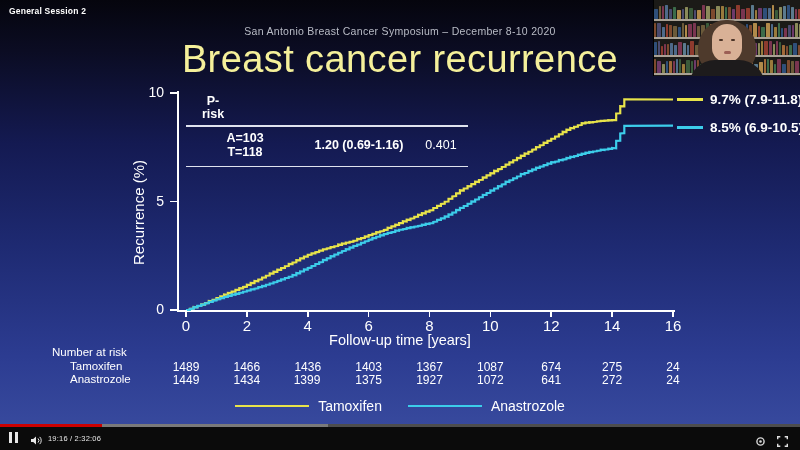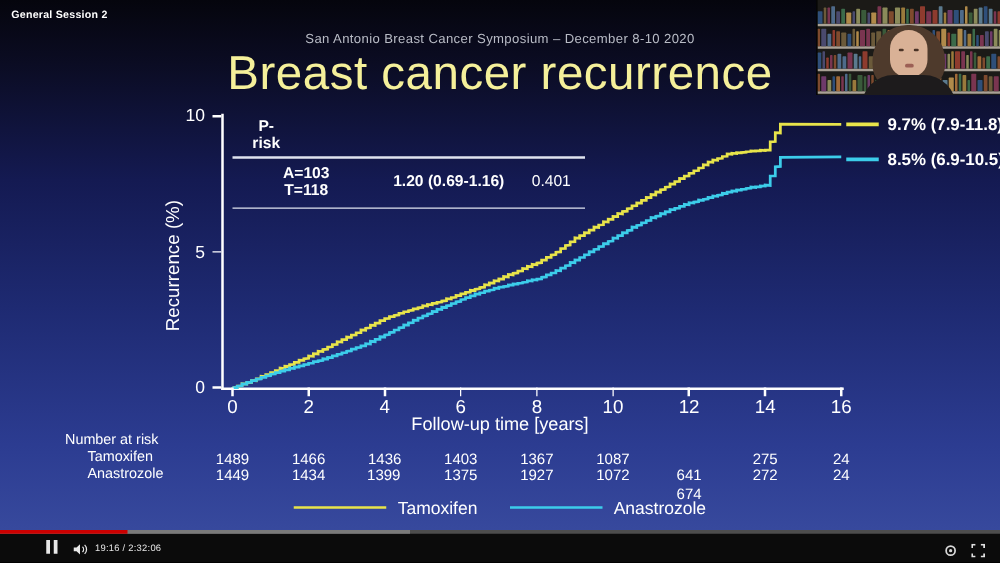--- a/index.html
+++ b/index.html
@@ -95,21 +95,21 @@
      background:#1d1b1c;border-radius:26px 26px 0 0;}
   .cam-eye{position:absolute;width:4px;height:2px;background:#4a3326;border-radius:2px;top:15px;}
   .cam-mouth{position:absolute;left:12px;top:27px;width:7px;height:3px;
      background:#9c5f55;border-radius:3px;}
 
   
   #player{position:absolute;left:0;top:424px;width:800px;height:26px;background:#0b0b0b;z-index:40;}
   #progress-track{position:absolute;left:0;top:0;width:800px;height:3px;background:#4d4d4d;cursor:pointer;}
   #progress-buffer{position:absolute;left:0;top:0;height:3px;background:#7a7a7a;}
   #progress-fill{position:absolute;left:0;top:0;height:3px;background:#cc0000;}
-  .pctrl{position:absolute;top:8px;color:#e8e8e8;margin-left:28px;}
+  .pctrl{position:absolute;top:8px;color:#e8e8e8;}
   #btn-play{left:9px;width:9px;height:11px;}
   #btn-play i{display:block;float:left;width:3px;height:11px;background:#e8e8e8;}
   #btn-play i+i{margin-left:3px;}
   #btn-volume{left:30px;}
   #time-display{left:48px;color:#e6e6e6;font-size:7.5px;top:10px;letter-spacing:.2px;
      font-family:"Liberation Sans","DejaVu Sans",sans-serif;}
   #btn-settings{right:34px;top:9px;}
   #btn-fullscreen{right:12px;top:9px;}
 </style>
 </head>
@@ -195,21 +195,21 @@
     <div id="risk-block">
       <div id="risk-title">Number at risk</div>
       <div class="risk-row" id="risk-row-0" style="top:14px;">
         <span class="risk-name">Tamoxifen</span>
       <span class="risk-val" style="left: 160px;">1489</span>
           <span class="risk-val" style="left: 220.875px;">1466</span>
           <span class="risk-val" style="left: 281.75px;">1436</span>
           <span class="risk-val" style="left: 342.625px;">1403</span>
           <span class="risk-val" style="left: 403.5px;">1367</span>
           <span class="risk-val" style="left: 464.375px;">1087</span>
-          <span class="risk-val" style="left: 525.25px; margin-top: 28px;">674</span>
+          <span class="risk-val" style="left: 525.25px;">674</span>
           <span class="risk-val" style="left: 586.125px;">275</span>
           <span class="risk-val" style="left: 647px;">24</span>
         </div>
       <div class="risk-row" id="risk-row-1" style="top:27px;">
         <span class="risk-name">Anastrozole</span>
       <span class="risk-val" style="left: 160px;">1449</span>
           <span class="risk-val" style="left: 220.875px;">1434</span>
           <span class="risk-val" style="left: 281px;">1399</span>
           <span class="risk-val" style="left: 342.625px;">1375</span>
           <span class="risk-val" style="left: 403.5px;">1927</span>

